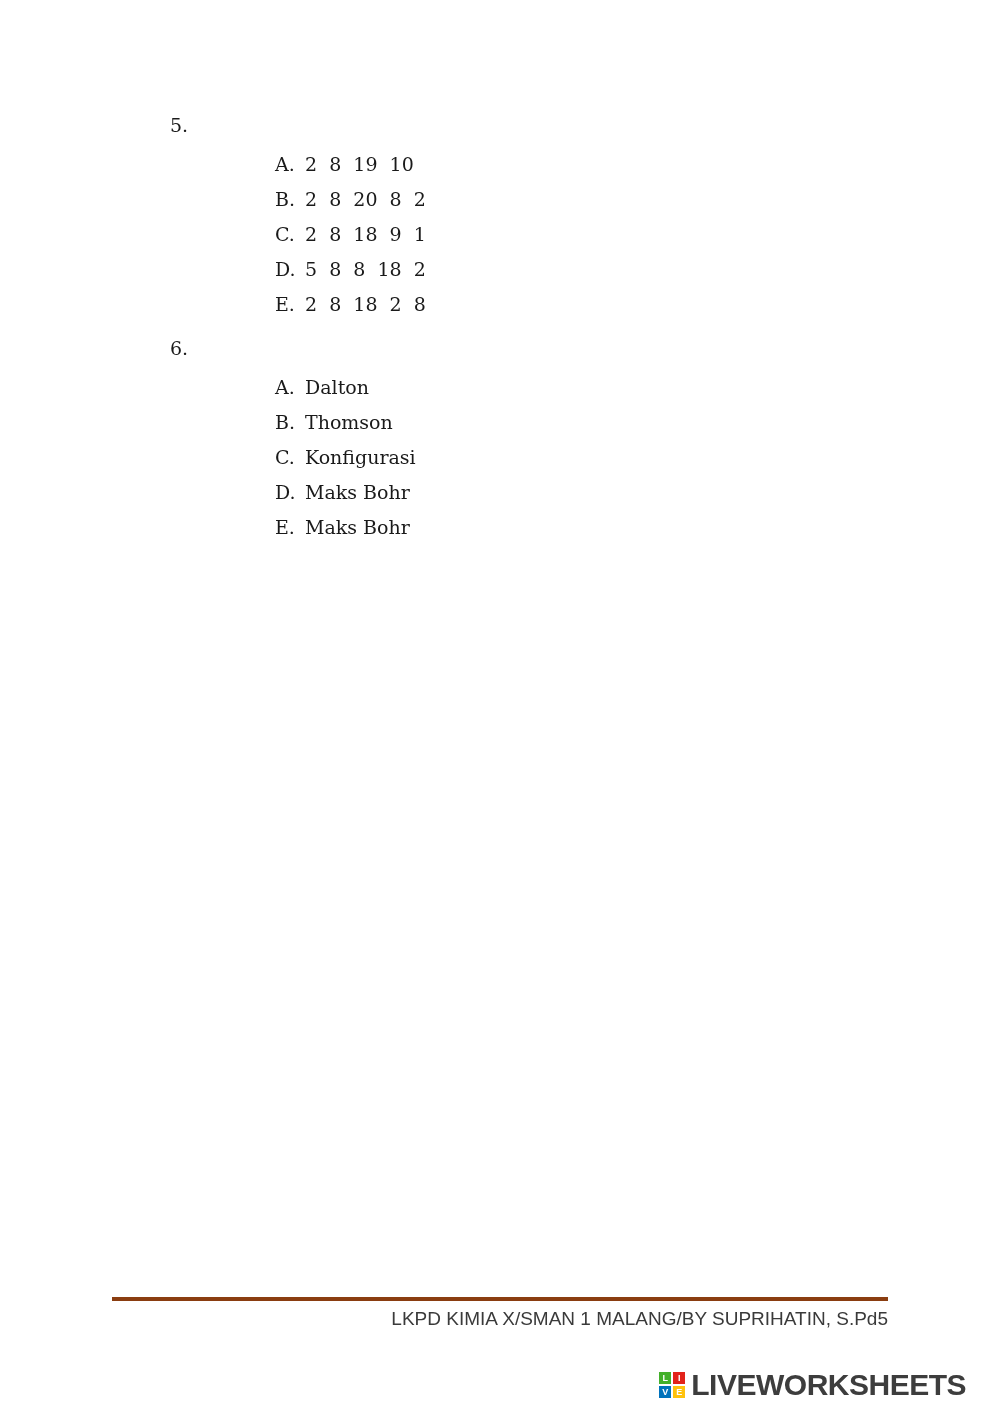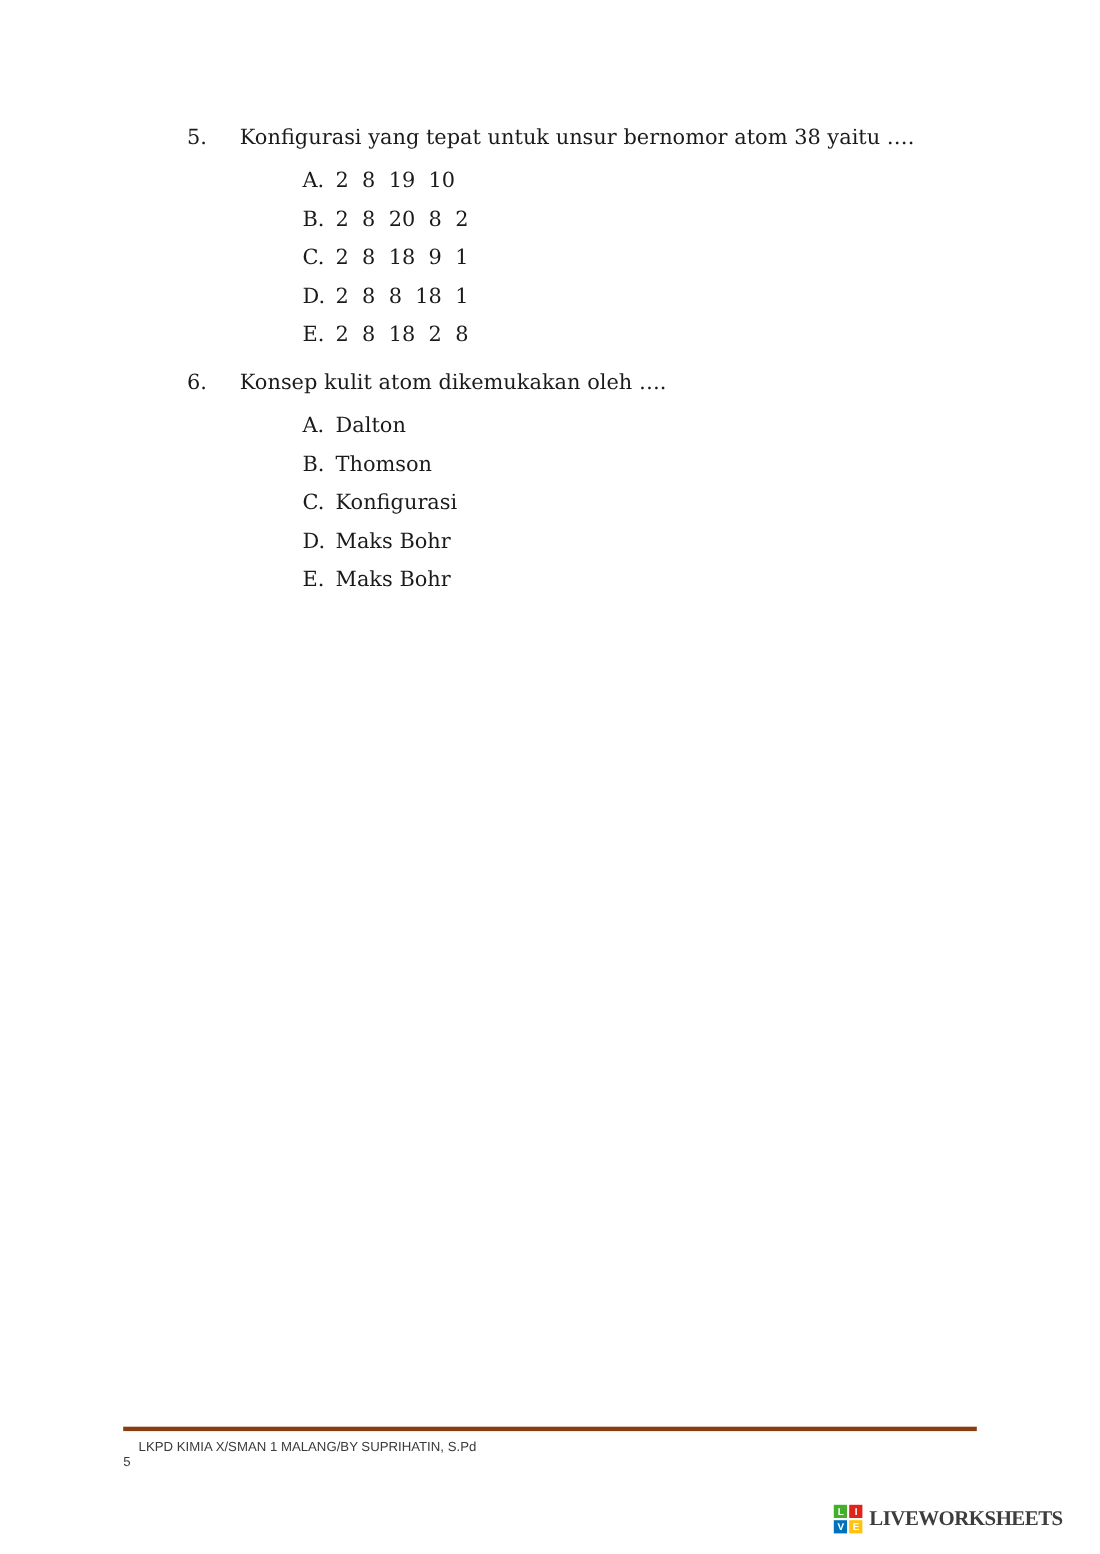--- a/index.html
+++ b/index.html
@@ -48,23 +48,22 @@
     position: absolute;
     left: 112px;
     right: 112px;
     top: 1297px;
     border-top: 4px solid #8a3d10;
     padding-top: 7px;
     display: flex;
     justify-content: flex-end;
     align-items: baseline;
     font-family: "Liberation Sans", sans-serif;
-    font-size: 12px;
+    font-size: 19px;
     color: #3a3a3a;
-    flex-direction: column;
   }
   .footer .left { padding-left: 14px; }
 
   .brand {
     position: absolute;
     top: 1368px;
     right: 34px;
     display: flex;
     align-items: center;
     gap: 6px;
@@ -84,65 +83,63 @@
     display: flex;
     align-items: center;
     justify-content: center;
     color: #ffffff;
     font-family: "Liberation Sans", sans-serif;
     font-size: 9px;
     font-weight: bold;
     line-height: 1;
   }
   .brand-text {
-    font-family: Liberation Serif, serif;
+    font-family: Liberation Sans, sans-serif;
     font-weight: bold;
-    font-size: 19px;
+    font-size: 30px;
     letter-spacing: -0.5px;
     color: #3d3d3d;
   }
 </style>
 </head>
 <body>
 
 <main class="content">
 
   <section class="question">
     <div class="q-row">
       <span class="q-num">5.</span>
-      <span class="q-text">Konfigurasi yang tepat untuk unsur bernomor atom 38 yaitu ….</span>
     </div>
     <div class="options">
       <div class="option">
         <span class="opt-label">A.</span>
         <span class="opt-text">2  8  19  10</span>
       </div>
       <div class="option">
         <span class="opt-label">B.</span>
         <span class="opt-text">2  8  20  8  2</span>
       </div>
       <div class="option">
         <span class="opt-label">C.</span>
         <span class="opt-text">2  8  18  9  1</span>
       </div>
       <div class="option">
         <span class="opt-label">D.</span>
-        <span class="opt-text">2  8  8  18  1</span>
+        <span class="opt-text">5  8  8  18  2</span>
       </div>
       <div class="option">
         <span class="opt-label">E.</span>
         <span class="opt-text">2  8  18  2  8</span>
       </div>
     </div>
   </section>
 
   <section class="question">
     <div class="q-row">
       <span class="q-num">6.</span>
-      <span class="q-text">Konsep kulit atom dikemukakan oleh ….</span>
     </div>
     <div class="options">
       <div class="option">
         <span class="opt-label">A.</span>
         <span class="opt-text">Dalton</span>
       </div>
       <div class="option">
         <span class="opt-label">B.</span>
         <span class="opt-text">Thomson</span>
       </div>

